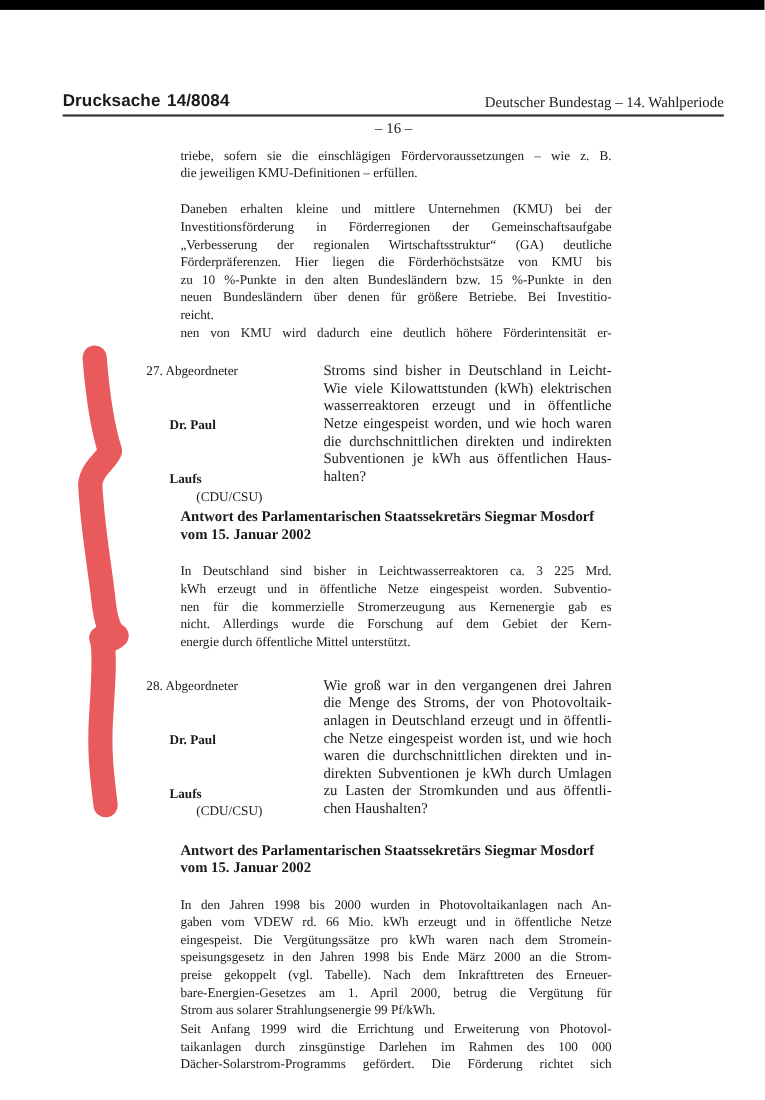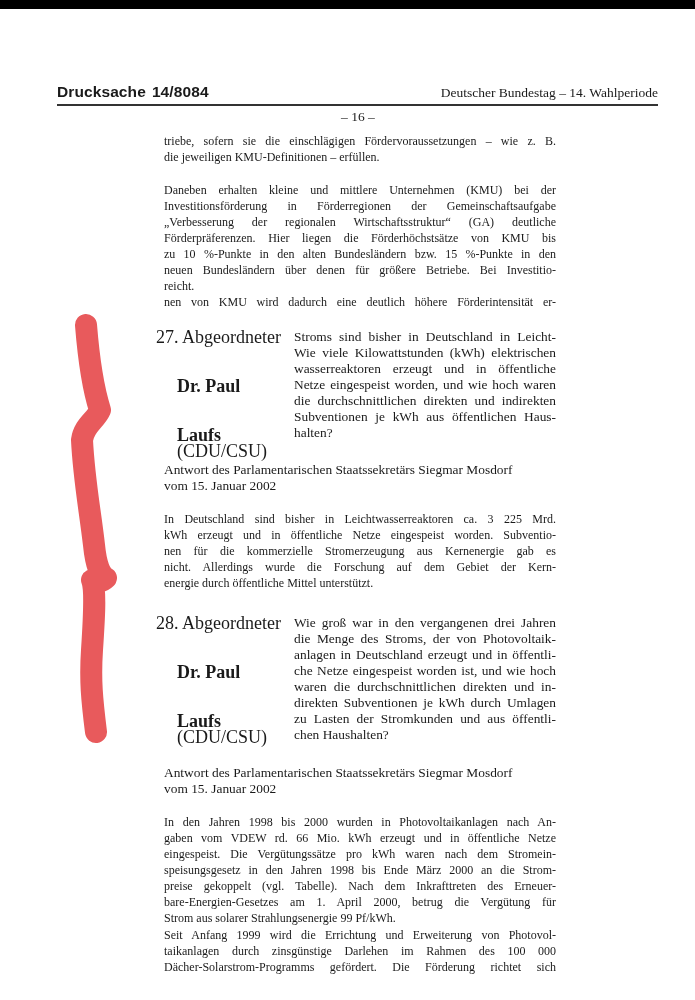--- a/index.html
+++ b/index.html
@@ -13,28 +13,28 @@
   .hdr-left { position: absolute; left: 0; top: 1px; font-family: "Liberation Sans", "DejaVu Sans", sans-serif; font-weight: bold; font-size: 15.5px; letter-spacing: 0.1px; }
   .hdr-left .num { margin-left: 6px; }
   .hdr-center { position: absolute; left: 284px; top: 3px; font-size: 13.5px; margin-top: 24px; }
   .hdr-right { position: absolute; right: 0; top: 3px; font-size: 13.5px; }
   .hdr-rule { position: absolute; left: 57px; top: 104px; width: 601px; height: 1.5px; background: #333; }
 
   .para { position: absolute; left: 164px; width: 392px; font-size: 12px; line-height: 16px; text-align: justify; }
   .para .l { display: block; text-align: justify; text-align-last: justify; white-space: nowrap; height: 16px; }
   .para .l.last { text-align-last: left; }
 
-  .q-num { position: absolute; left: 156px; font-size: 18px; line-height: 16px; width: 130px; }
+  .q-num { position: absolute; left: 133px; font-size: 12px; line-height: 16px; width: 130px; }
   .q-num .b { font-weight: bold; padding-left: 21px; display: block; margin-top: 33px; }
-  .q-num .p { padding-left: 21px; display: block; }
+  .q-num .p { padding-left: 21px; display: block; text-align: center; }
   .q-text { position: absolute; left: 294px; width: 262px; font-size: 13.4px; line-height: 16px; }
   .q-text .l { display: block; text-align: justify; text-align-last: justify; white-space: nowrap; height: 16px; }
   .q-text .l.last { text-align-last: left; }
 
-  .ans-head { position: absolute; left: 164px; width: 400px; font-size: 13.4px; line-height: 16px; font-weight: normal; }
+  .ans-head { position: absolute; left: 164px; width: 400px; font-size: 13.4px; line-height: 16px; font-weight: bold; }
   .ans-head .l { display: block; white-space: nowrap; }
 
   .marker { position: absolute; left: 0; top: 0; pointer-events: none; }
 </style>
 </head>
 <body>
 
 <div class="topbar"></div>
 
 <div class="header">

